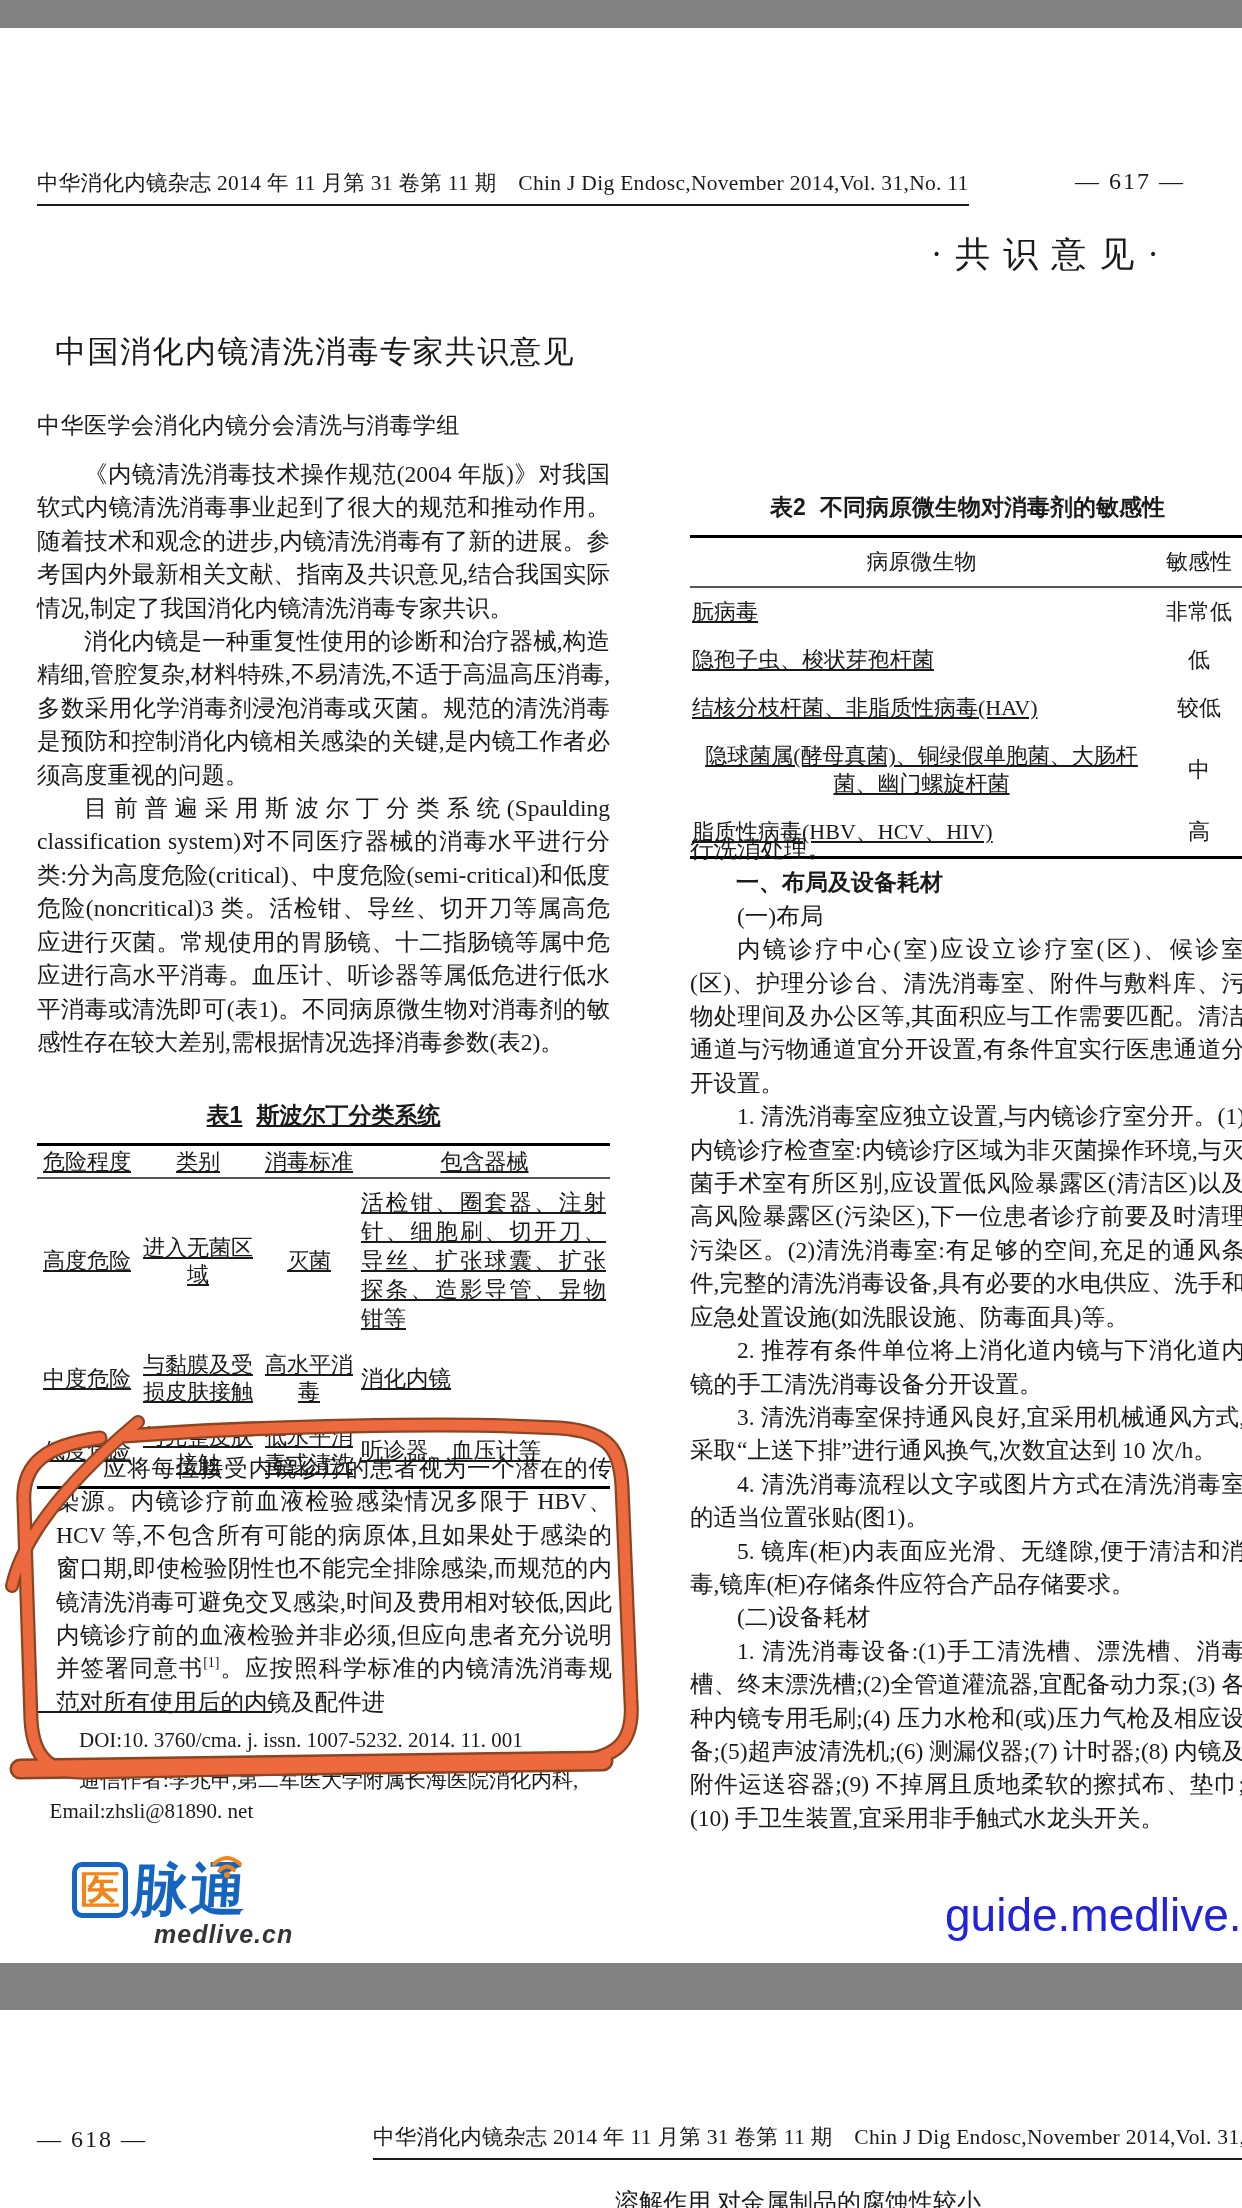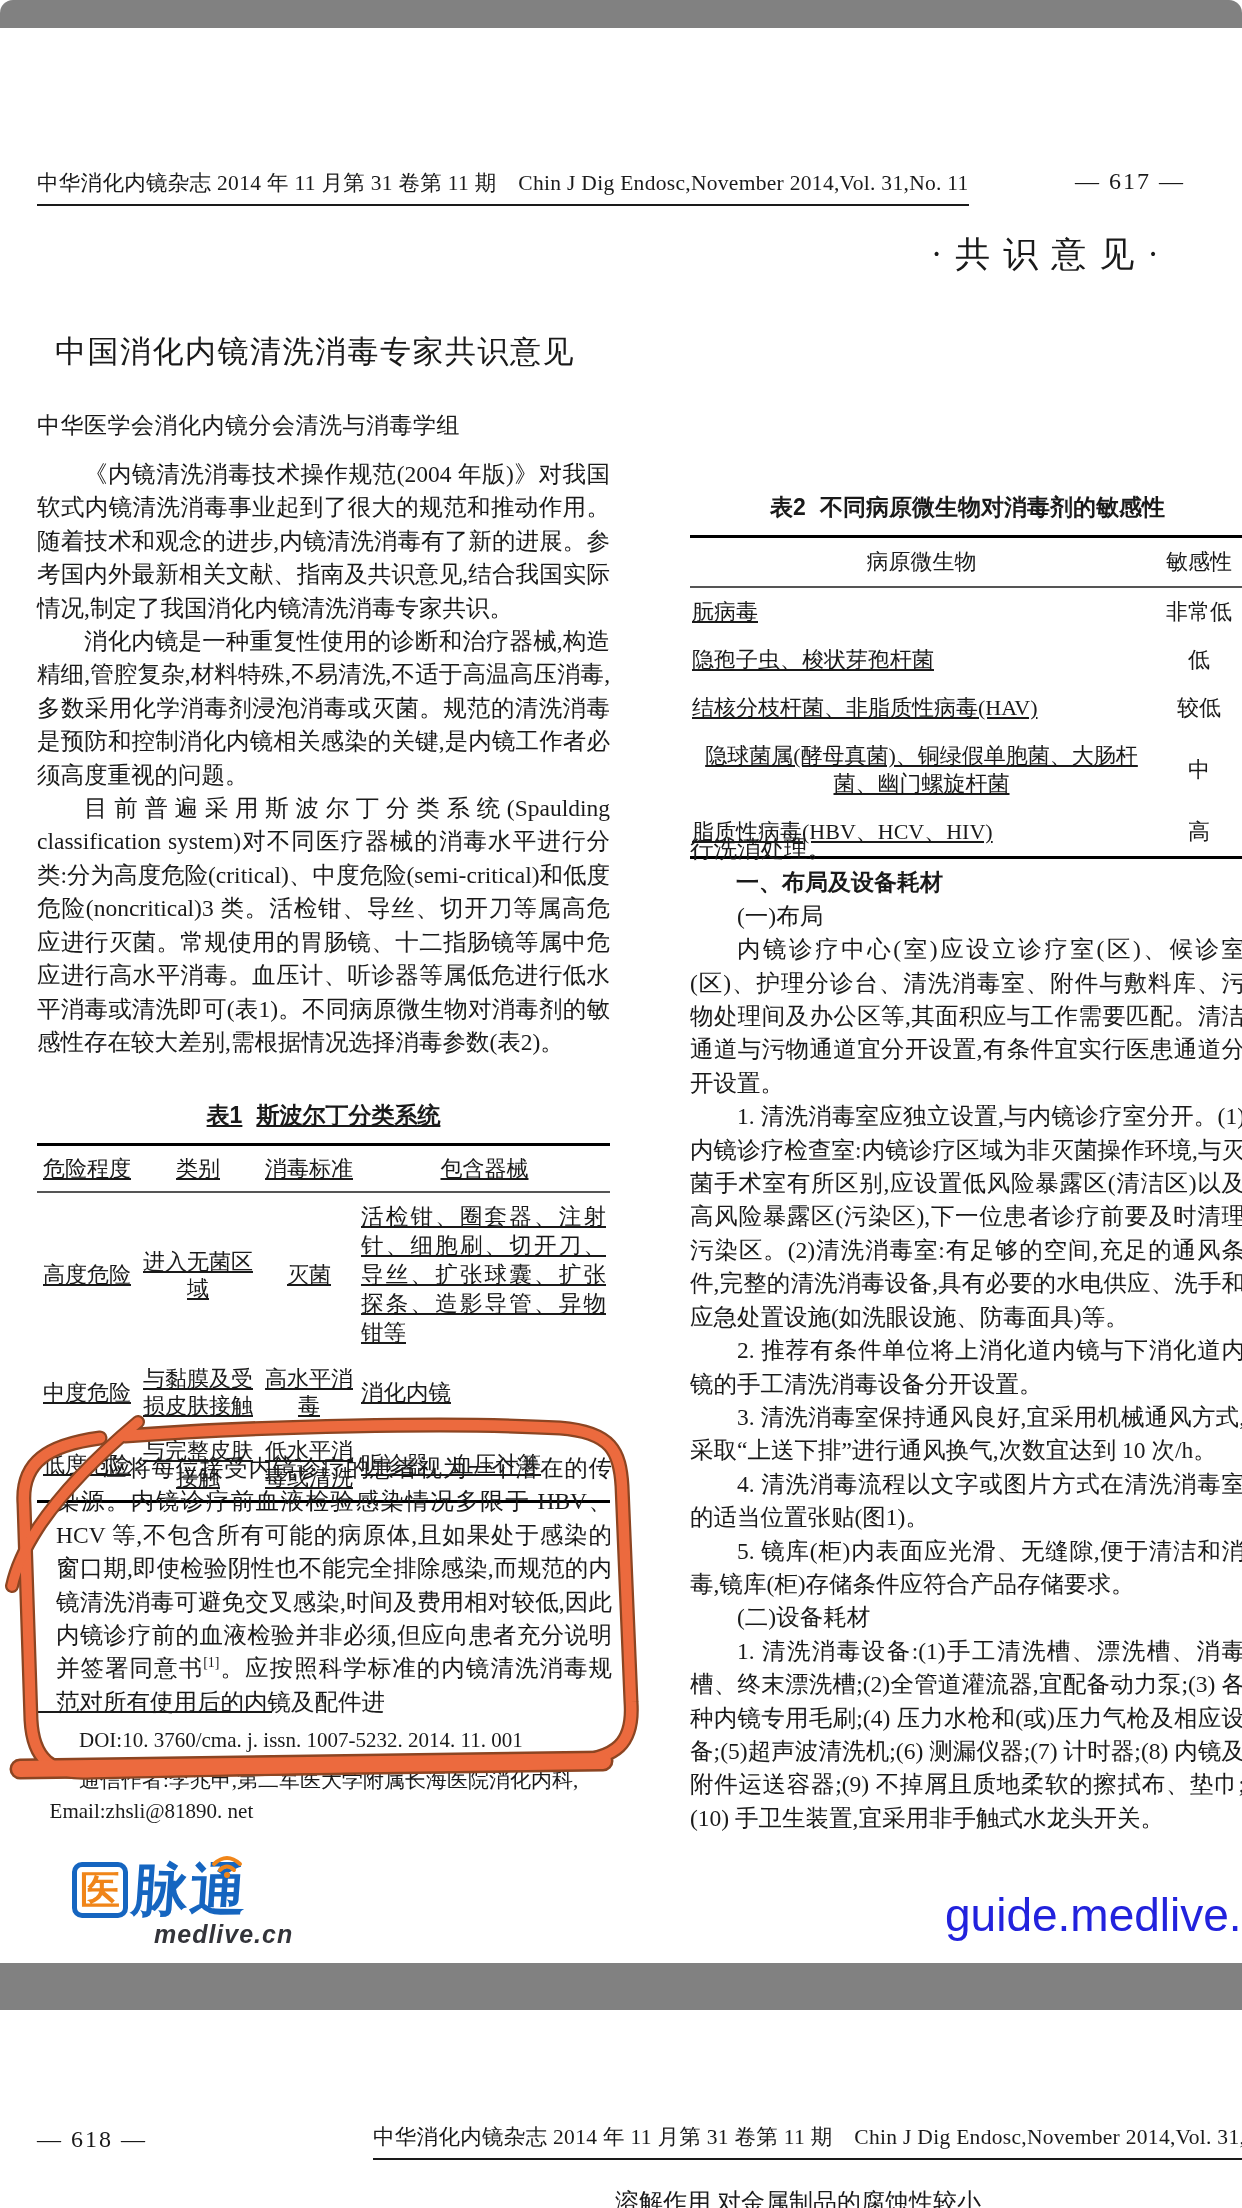--- a/index.html
+++ b/index.html
@@ -1,17 +1,17 @@
 <!DOCTYPE html>
 <html><head>
 <meta charset="utf-8">
 <style>
   html,body{margin:0;padding:0;background:#ffffff;}
   .page{position:relative;width:1242px;height:2208px;background:#ffffff;overflow:hidden;
-        font-family:"Liberation Serif","DejaVu Serif",serif;color:#1a1a1a;border-radius:13px;}
+        font-family:"Liberation Serif","DejaVu Serif",serif;color:#1a1a1a;}
   .graybar{position:absolute;left:0;width:1242px;background:#818181;}
   .bar-top{top:0;height:28px;}
   .bar-mid{top:1963px;height:47px;}
 
   
   .hdr-line{position:absolute;left:37px;top:168px;font-size:21.5px;letter-spacing:0.3px;
             border-bottom:2px solid #1a1a1a;padding-bottom:7px;white-space:nowrap;}
   .hdr-page{position:absolute;top:168px;right:57px;font-size:24px;letter-spacing:2px;}
   .section-label{position:absolute;top:231px;right:70px;font-size:35px;letter-spacing:13px;}
   .doc-title{position:absolute;left:55px;top:310px;font-size:31px;font-weight:400;letter-spacing:1.5px;white-space:nowrap;}
@@ -28,21 +28,21 @@
   
   .tbl-title{text-align:center;font-family:"Liberation Sans","DejaVu Sans",sans-serif;
              font-weight:bold;font-size:23px;margin-bottom:12px;}
   .tbl-title .lbl{margin-right:14px;}
   .t-grid{display:grid;border-top:3px solid #000;border-bottom:3px solid #000;}
   .t1{grid-template-columns:100px 122px 100px 1fr;}
   .t2{grid-template-columns:1fr 92px;}
   .t-row{display:contents;}
   .t-cell{display:flex;align-items:center;justify-content:center;text-align:center;
           font-size:22px;line-height:27px;padding:9px 2px;}
-  .t-head .t-cell{border-bottom:2px solid #555;font-size:22px;padding:9px 2px;}
+  .t-head .t-cell{border-bottom:2px solid #555;font-size:22px;padding:2px 2px;}
   .t-cell.left{justify-content:flex-start;text-align:center;padding-left:10px;text-decoration:underline;}
   .t1 .dev{justify-content:flex-start;text-align:justify;font-size:22.5px;line-height:29px;padding-right:4px;}
   .t2 .t-cell{padding:10px 2px;font-size:22px;line-height:28px;}
 
   
   .boxed{position:absolute;left:56px;top:1452px;width:556px;}
   sup{font-size:14px;vertical-align:super;line-height:0;}
   .fn-rule{position:absolute;left:37px;top:1711px;width:235px;border-top:2px solid #1a1a1a;}
   .fn{position:absolute;left:37px;width:573px;font-size:21px;white-space:nowrap;}
   .fn.doi{top:1728px;text-indent:2em;}

